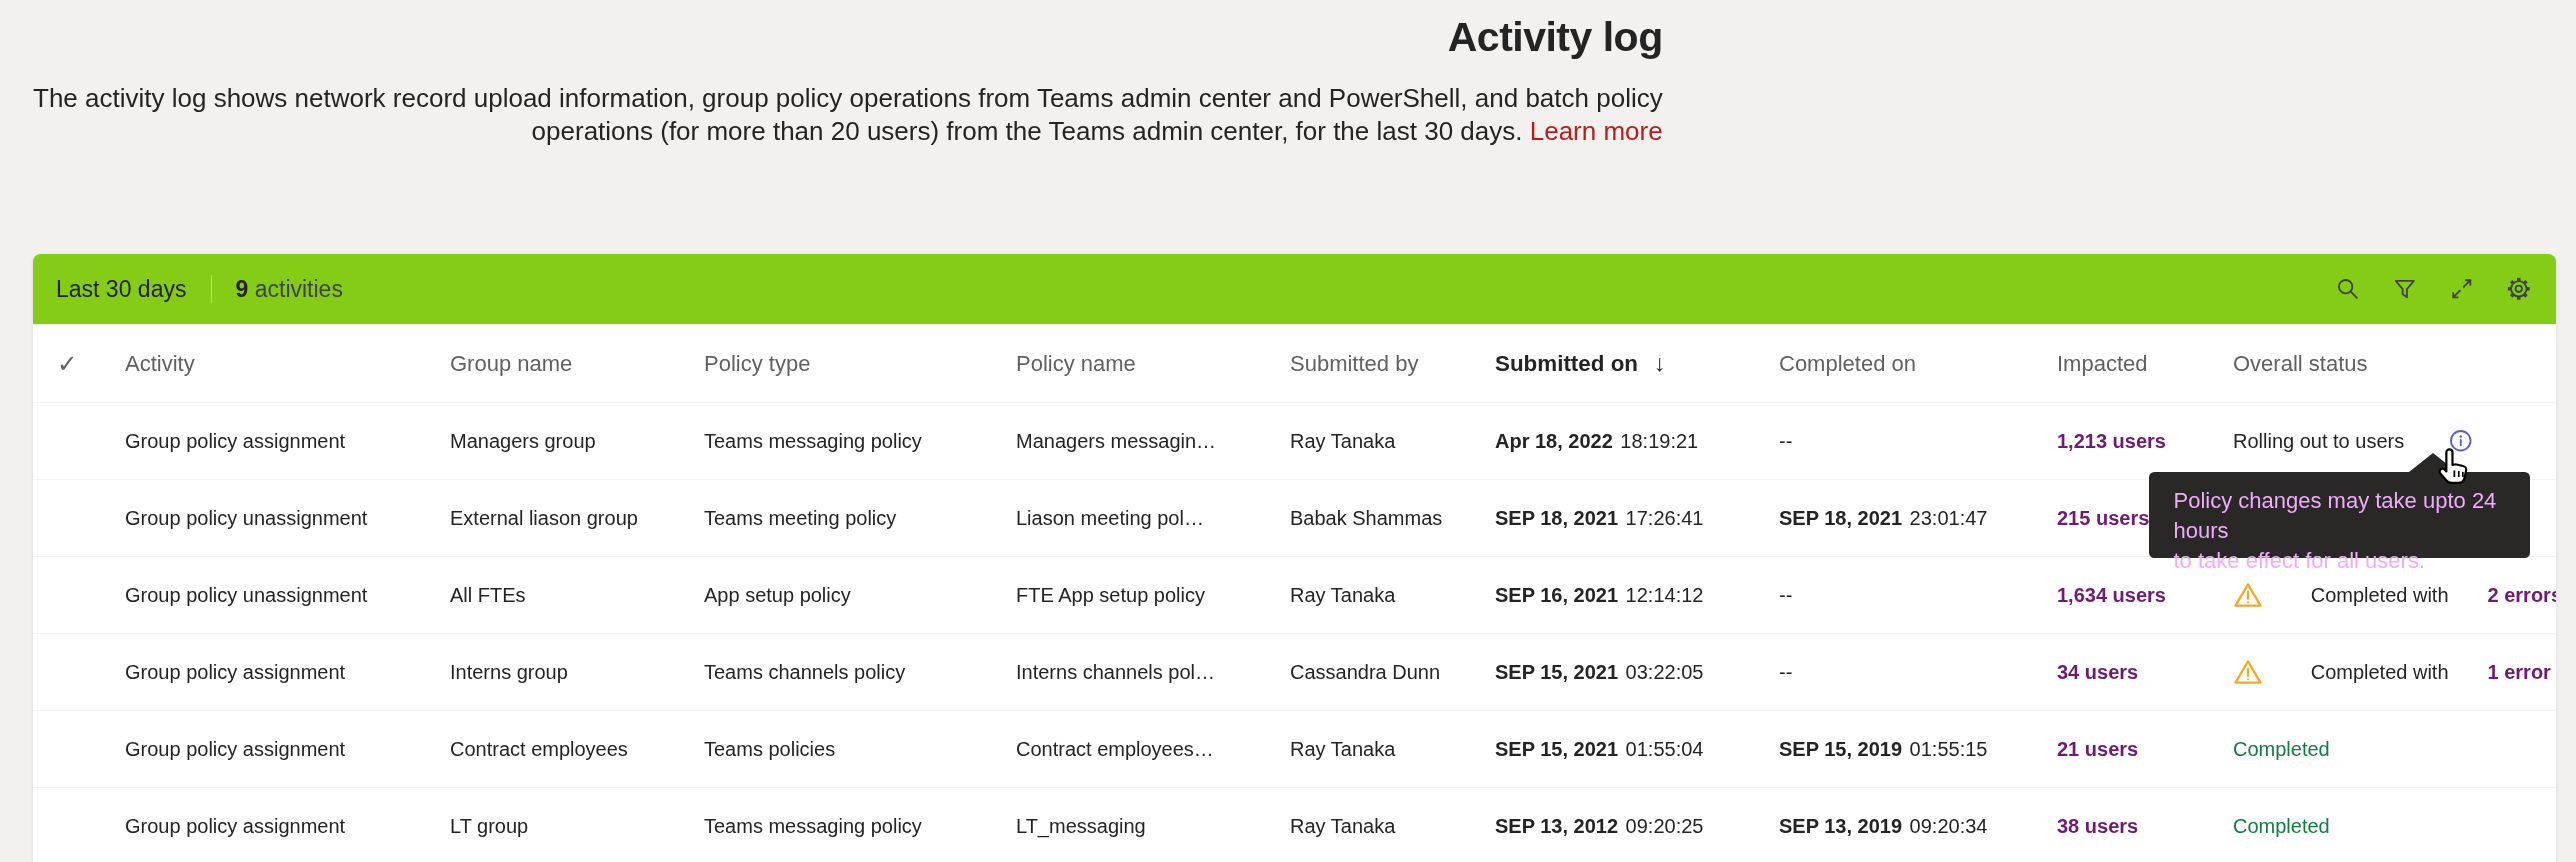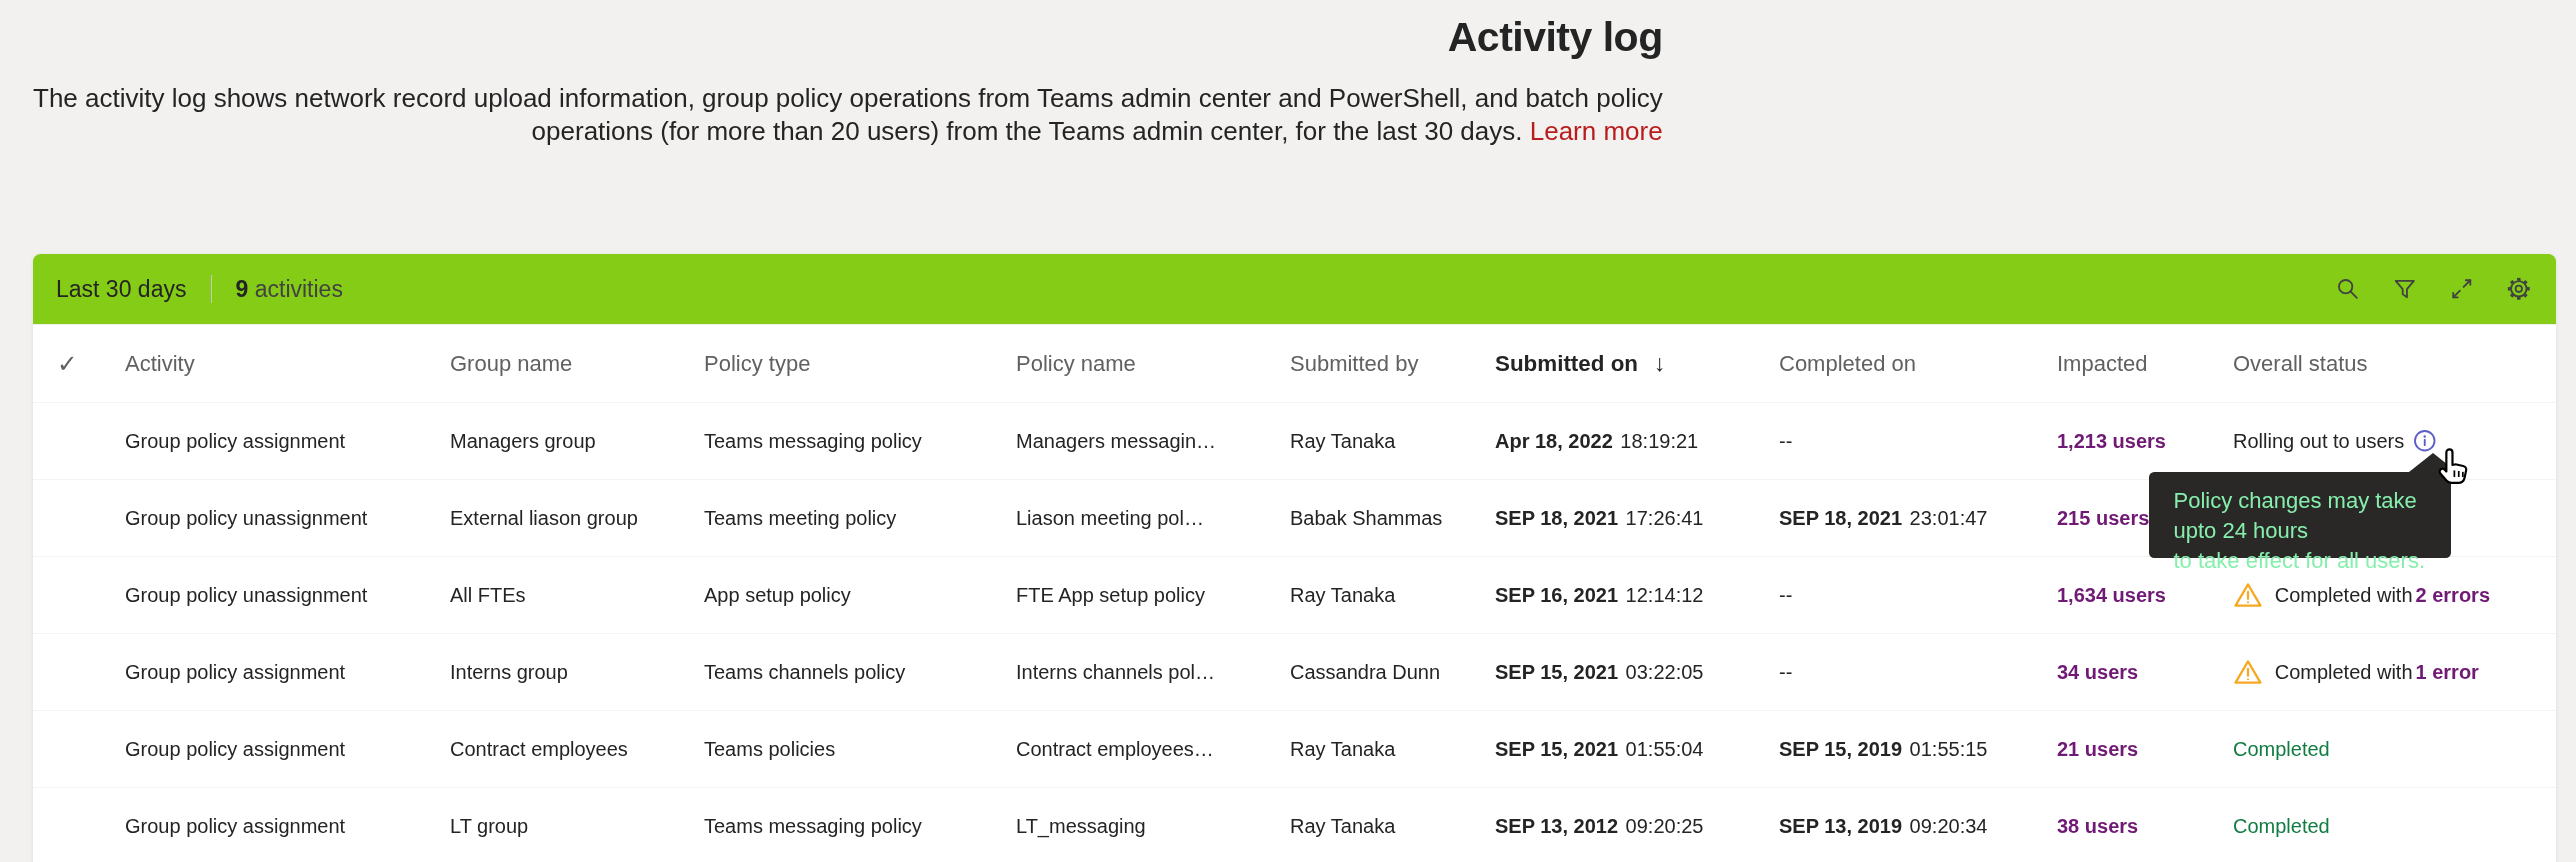--- a/index.html
+++ b/index.html
@@ -41,28 +41,28 @@
   }
   .hrow { color:#616161; font-size:22px; }
   .hrow .sorted { color:#242424; font-weight:700; font-size:22.4px; display:flex; align-items:center; }
   .sort-glyph { font-weight:400; font-size:23.5px; margin-left:16px; color:#242424; }
   .check-cell { padding-left:24px; font-size:24.5px; color:#616161; }
   .cell { white-space:nowrap; overflow:hidden; padding-right:10.7px; }
   .row { border-top:1.1px solid #f4f3f2; font-size:20px; color:#242424; }
   .date b { font-weight:700; margin-right:7.5px; }
   .link { color:#701a75; text-decoration:none; cursor:pointer;font-weight:bold; }
   .green { color:#107c41; }
-  .status-cell { display:flex; align-items:center; }
+  .status-cell { display:flex; align-items:center;gap:36px; }
   .warn-ic { width:30px; height:30px; margin-right:11.7px; flex:none; }
   .info-ic { width:23.5px; height:23.5px; margin-left:8.5px; flex:none; cursor:pointer; }
   .err-link { margin-left:3px; }
   
   .tooltip {
-    position:absolute; left:2149px; top:472px; width:302px; height:86px;
-    background:#292827; border-radius:5.3px; color:#86efac;
+    position:absolute; left:2149px; top:472px; width:381px; height:86px;
+    background:#292827; border-radius:5.3px; color:#f0abfc;
     font-size:22px; line-height:30px; padding:14px 16px 14px 24.5px; z-index:30;
   }
   .tooltip-beak {
     position:absolute; left:2409px; top:453px; width:0; height:0; z-index:30;
     border-left:24.5px solid transparent; border-right:24.5px solid transparent;
     border-bottom:19px solid #292827;
   }
   .cursor { position:absolute; left:2436px; top:446px; width:35px; height:43px; z-index:40; }
 </style>
 </head>

